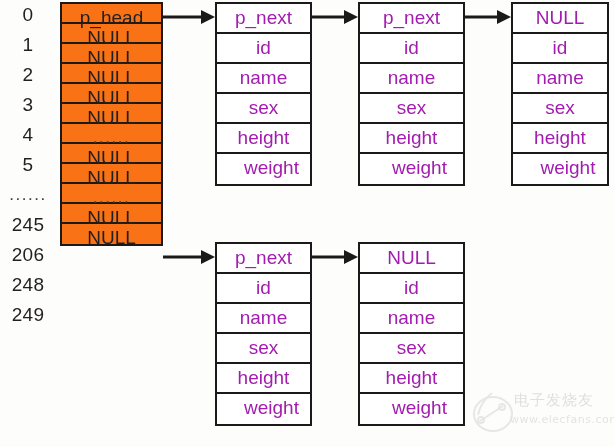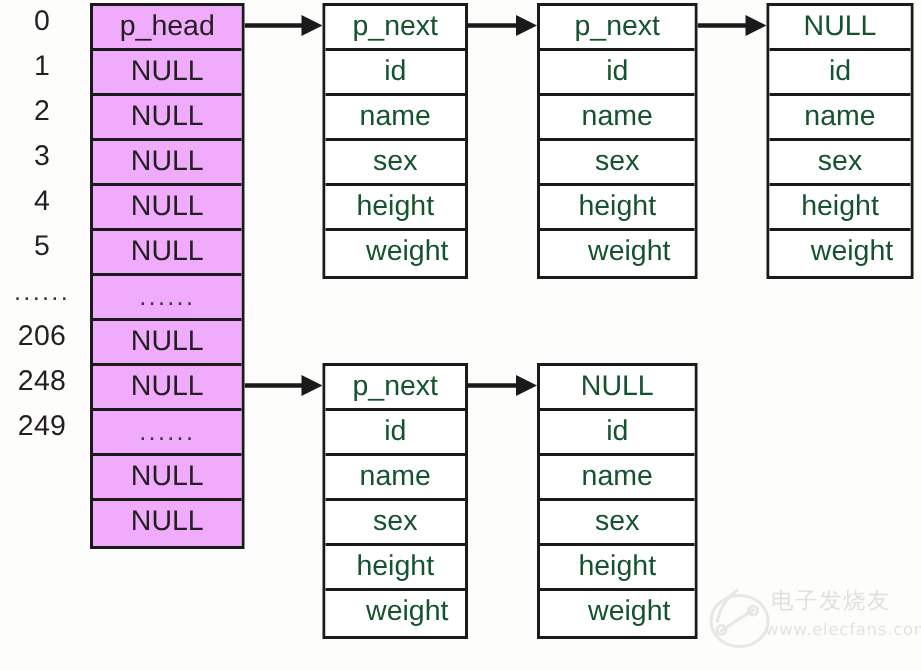--- a/index.html
+++ b/index.html
@@ -45,28 +45,28 @@
   .bucket-table {
     position: absolute;
     left: 60px;
     top: 2px;
     width: 103px;
     border: 2.5px solid #1a1a1a;
     box-sizing: border-box;
     background: #ffffff;
   }
   .bucket-cell {
-    height: 30px;
+    height: 20px;
     line-height: 27px;
     box-sizing: border-box;
     text-align: center;
     font-size: 19px;
     color: #231f20;
     border-bottom: 2.5px solid #1a1a1a;
-    background: #f0abfc;
+    background: #f97316;
   }
   .bucket-cell:last-child { border-bottom: none; }
   .bucket-cell.dots {
     font-size: 17px;
     letter-spacing: 1.5px;
     color: #3a3a3a;
   }
 
   
   .node {
@@ -74,21 +74,21 @@
     border: 2.5px solid #1a1a1a;
     box-sizing: border-box;
     background: #ffffff;
   }
   .node-cell {
     height: 30px;
     line-height: 27px;
     box-sizing: border-box;
     text-align: center;
     font-size: 19px;
-    color: #14532d;
+    color: #a21caf;
     border-bottom: 2.5px solid #1a1a1a;
     background: #ffffff;
     white-space: nowrap;
   }
   .node-cell:last-child { border-bottom: none; padding-left: 16px; }
 
   
   .arrow {
     position: absolute;
     height: 16px;
@@ -135,20 +135,21 @@
 <div id="canvas">
 
   <div class="index-col">
     <div class="index-cell">0</div>
     <div class="index-cell">1</div>
     <div class="index-cell">2</div>
     <div class="index-cell">3</div>
     <div class="index-cell">4</div>
     <div class="index-cell">5</div>
     <div class="index-cell dots">......</div>
+    <div class="index-cell">245</div>
     <div class="index-cell">206</div>
     <div class="index-cell">248</div>
     <div class="index-cell">249</div>
   </div>
 
   <div class="bucket-table">
     <div class="bucket-cell">p_head</div>
     <div class="bucket-cell">NULL</div>
     <div class="bucket-cell">NULL</div>
     <div class="bucket-cell">NULL</div>

